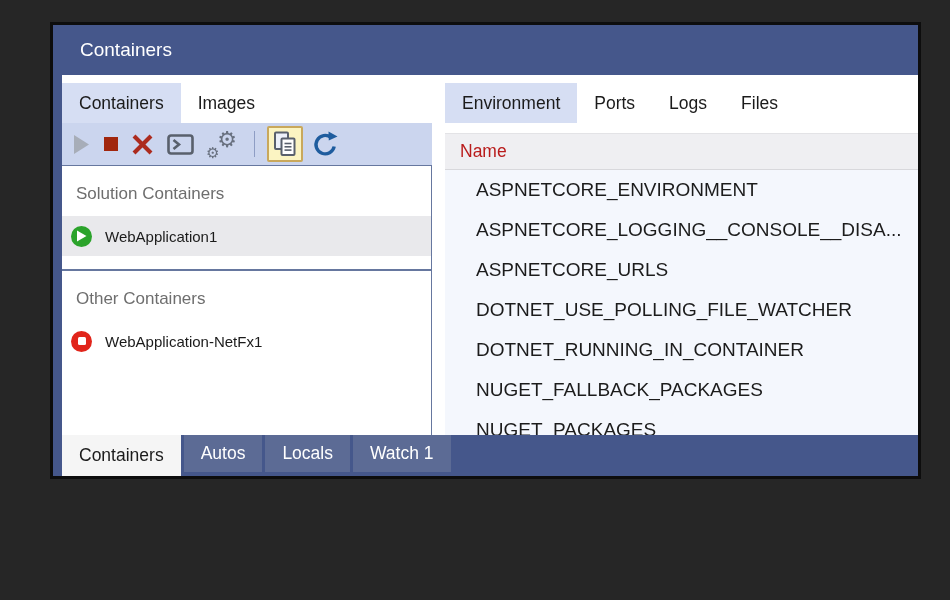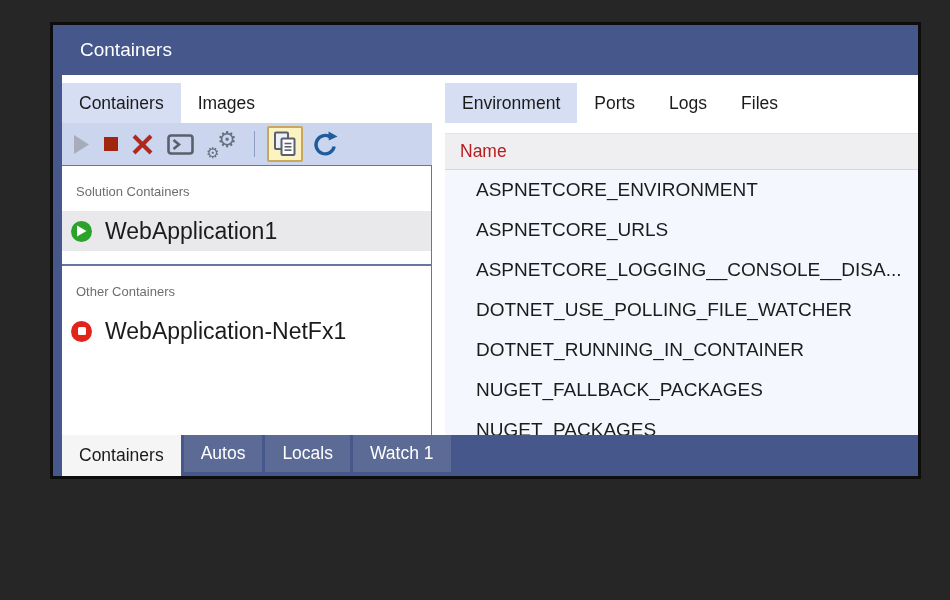--- a/index.html
+++ b/index.html
@@ -41,24 +41,24 @@
   }
   .stop-square{width:14px;height:14px;background:#A1260D;}
   .gears{position:relative;width:30px;height:30px;color:#68707F;}
   .gear-small{position:absolute;left:-1px;bottom:-3px;font-size:15px;}
   .gear-big{position:absolute;right:0;top:-2px;font-size:22px;}
   .tree{
     flex:1;border-top:1px solid #66779F;border-right:1px solid #66779F;
     background:#ffffff;min-height:0;
   }
   .section-header{
-    margin:18px 0 12px 14px;color:#6E6E6E;font-size:13px;
+    margin:18px 0 12px 14px;color:#6E6E6E;font-size:17px;
   }
   .tree-row{
-    height:40px;display:flex;align-items:center;padding-left:9px;font-size:23px;color:#1b1b1b;
+    height:40px;display:flex;align-items:center;padding-left:9px;font-size:15px;color:#1b1b1b;
   }
   .tree-row.selected{background:#E9E9EC;}
   .tree-row .label{margin-left:13px;}
   .status-circle{width:21px;height:21px;border-radius:50%;display:flex;align-items:center;justify-content:center;flex:0 0 21px;}
   .status-circle.running{background:#2BA32B;}
   .status-circle.stopped{background:#E1251B;}
   .stop-inner{width:8px;height:8px;background:#ffffff;border-radius:1.5px;}
   .section-divider{border:0;border-top:2px solid #66779F;margin:13px 0 0 0;}
   
   .right-pane{flex:1;display:flex;flex-direction:column;padding:8px 0 0 13px;box-sizing:border-box;min-width:0;}
@@ -199,24 +199,24 @@
 
         <div class="grid-header">
           <span>Name</span>
         </div>
 
         <div class="env-list">
           <div class="env-row">
               <span>ASPNETCORE_ENVIRONMENT</span>
             </div>
           <div class="env-row">
+              <span>ASPNETCORE_LOGGING__CONSOLE__DISA...</span>
+            </div>
+          <div class="env-row">
               <span>ASPNETCORE_URLS</span>
-            </div>
-          <div class="env-row">
-              <span>ASPNETCORE_LOGGING__CONSOLE__DISA...</span>
             </div>
           <div class="env-row">
               <span>DOTNET_USE_POLLING_FILE_WATCHER</span>
             </div>
           <div class="env-row">
               <span>DOTNET_RUNNING_IN_CONTAINER</span>
             </div>
           <div class="env-row">
               <span>NUGET_FALLBACK_PACKAGES</span>
             </div>

